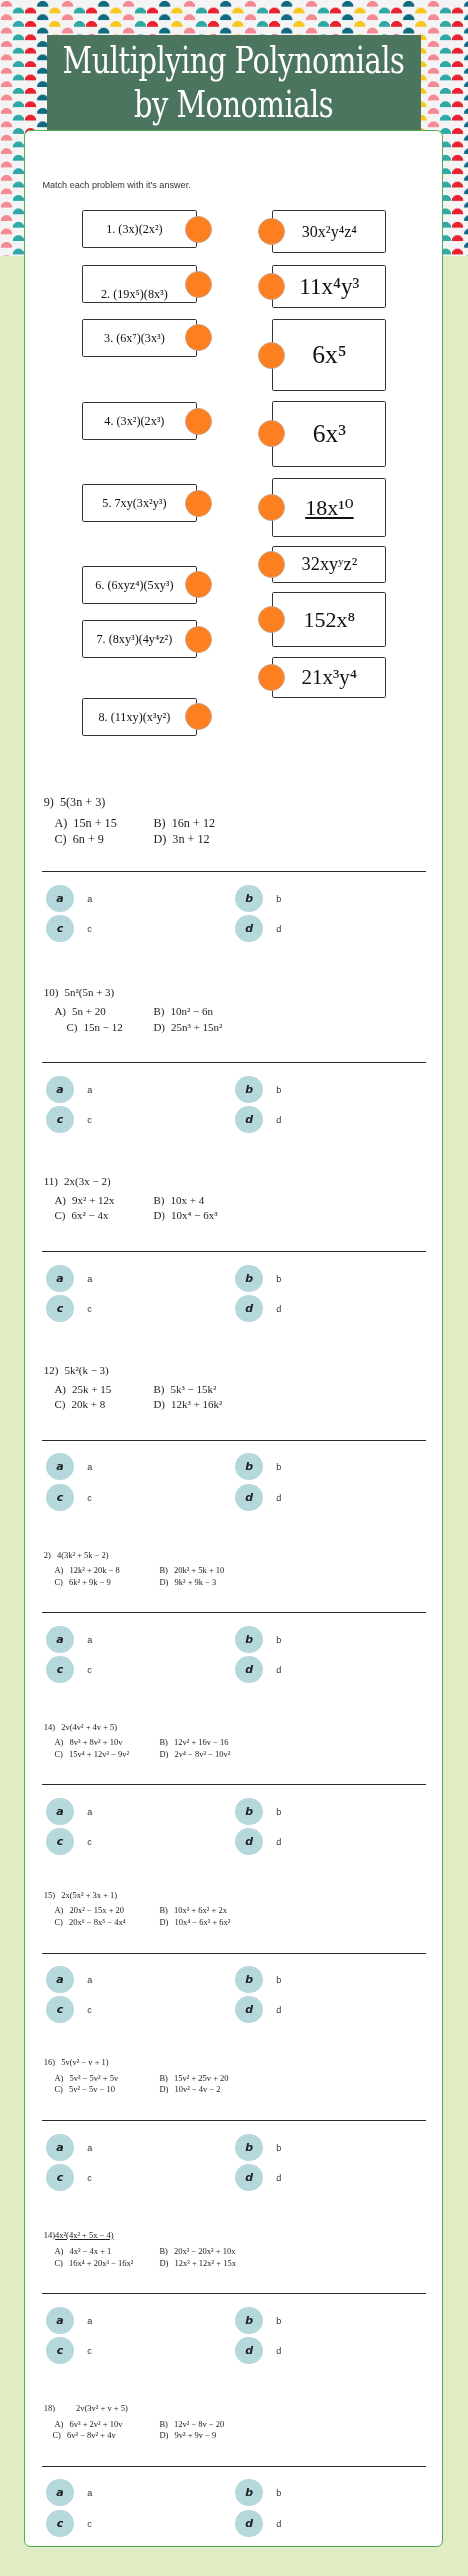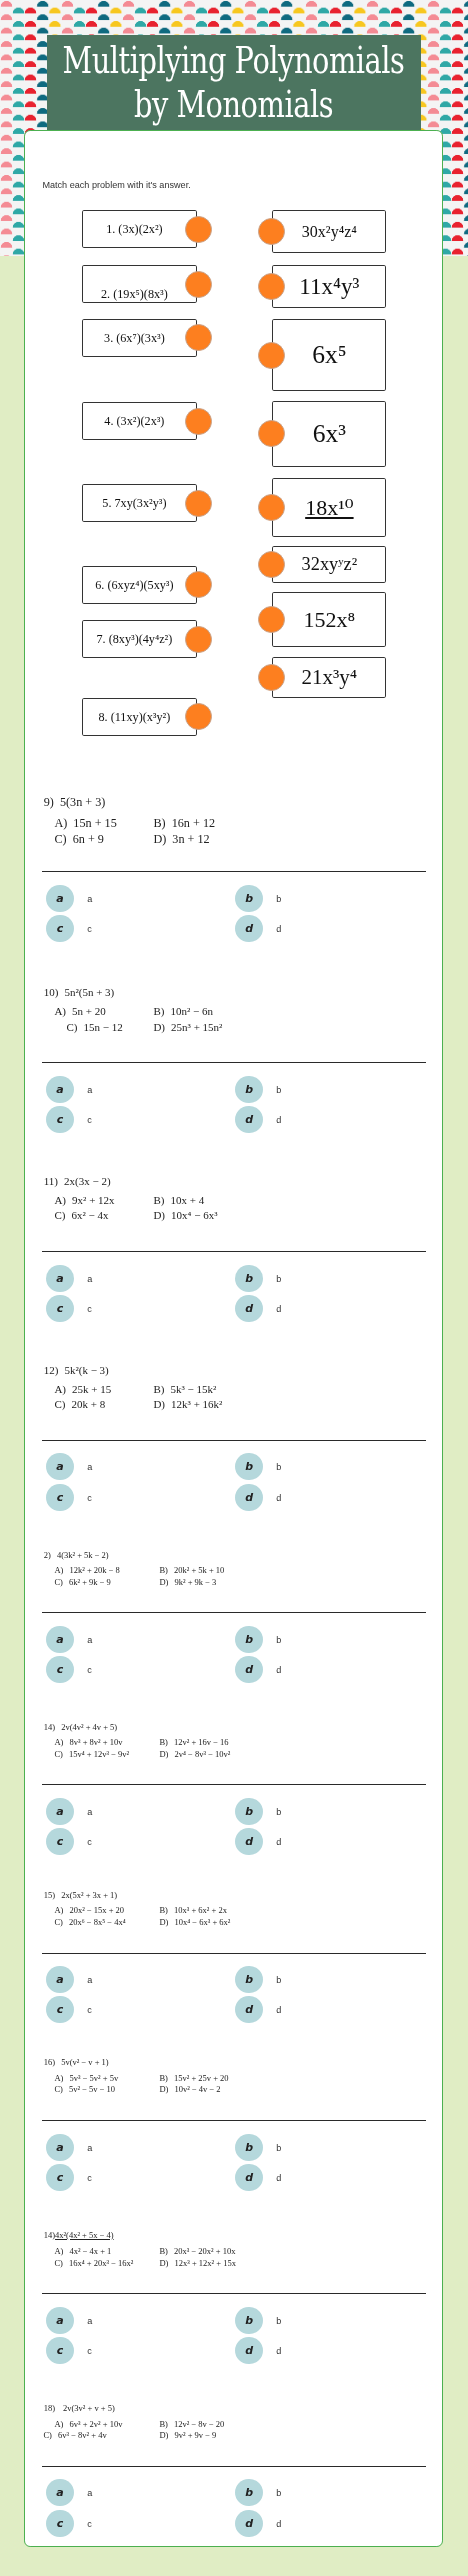--- a/index.html
+++ b/index.html
@@ -365,24 +365,24 @@
         <span class="label">b</span>
       </div>
       <div class="choice" style="left: 21px; top: 2206px;">
         <div class="bubble">c</div>
         <span class="label">c</span>
       </div>
       <div class="choice" style="left: 210px; top: 2206px;">
         <div class="bubble">d</div>
         <span class="label">d</span>
       </div>
-      <div class="q-text" style="top: 2272px; font-size: 8.5px;"><span>18)</span><span style="margin-left: 8px;">2v(3v² + v + 5)</span></div>
+      <div class="q-text" style="top: 2272px; font-size: 8.5px;"><span>18)</span><span style="margin-left: 21px;">2v(3v² + v + 5)</span></div>
       <div class="q-opt" style="left: 29px; top: 2288px; font-size: 8.5px;"><span>A)</span><span style="margin-left: 6.1px;">6v³ + 2v² + 10v</span></div>
       <div class="q-opt" style="left: 134px; top: 2288px; font-size: 8.5px;"><span>B)</span><span style="margin-left: 6.1px;">12v² − 8v − 20</span></div>
-      <div class="q-opt" style="left: 18px; top: 2299px; font-size: 8.5px;"><span>C)</span><span style="margin-left: 6.1px;">6v³ − 8v² + 4v</span></div>
+      <div class="q-opt" style="left: 27px; top: 2299px; font-size: 8.5px;"><span>C)</span><span style="margin-left: 6.1px;">6v³ − 8v² + 4v</span></div>
       <div class="q-opt" style="left: 134px; top: 2299px; font-size: 8.5px;"><span>D)</span><span style="margin-left: 6.1px;">9v² + 9v − 9</span></div>
       <div class="sep" style="top: 2335px;"></div>
       <div class="choice" style="left: 21px; top: 2348px;">
         <div class="bubble">a</div>
         <span class="label">a</span>
       </div>
       <div class="choice" style="left: 210px; top: 2348px;">
         <div class="bubble">b</div>
         <span class="label">b</span>
       </div>

